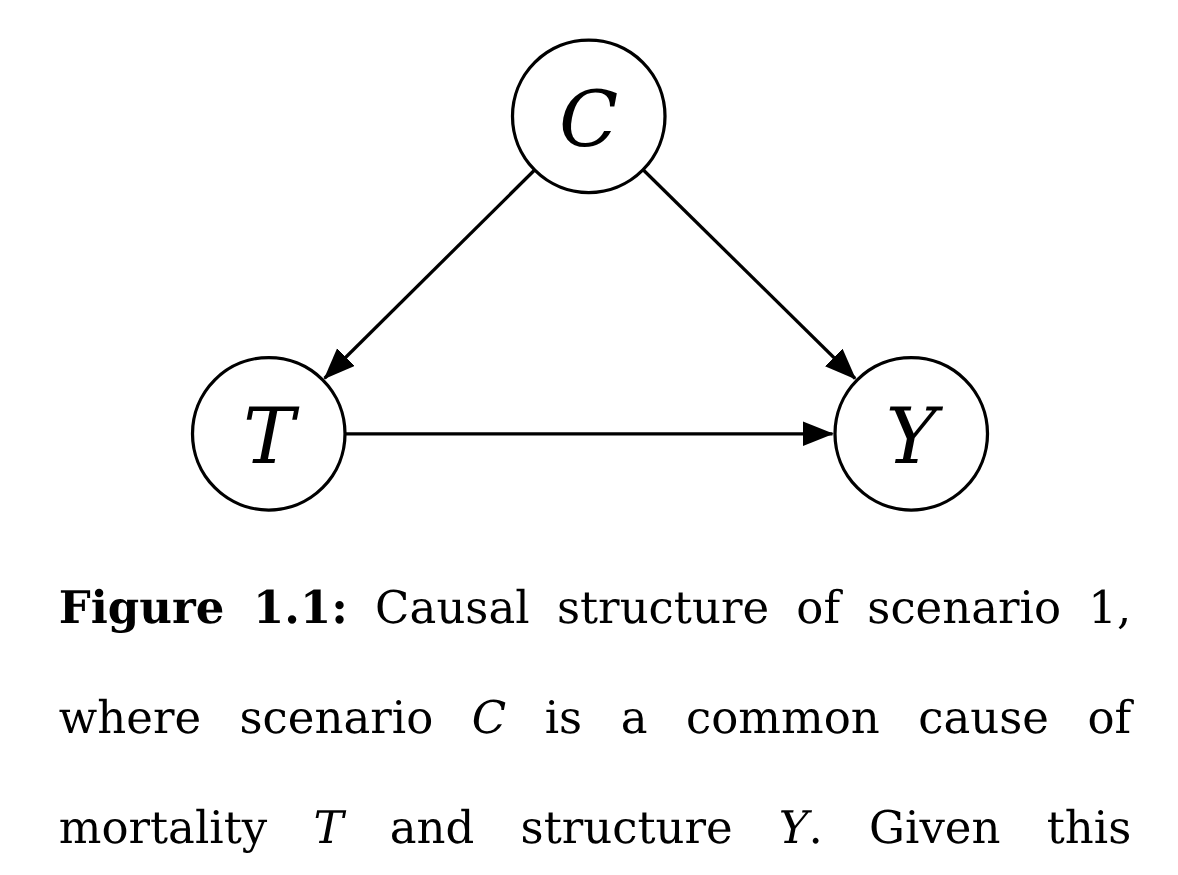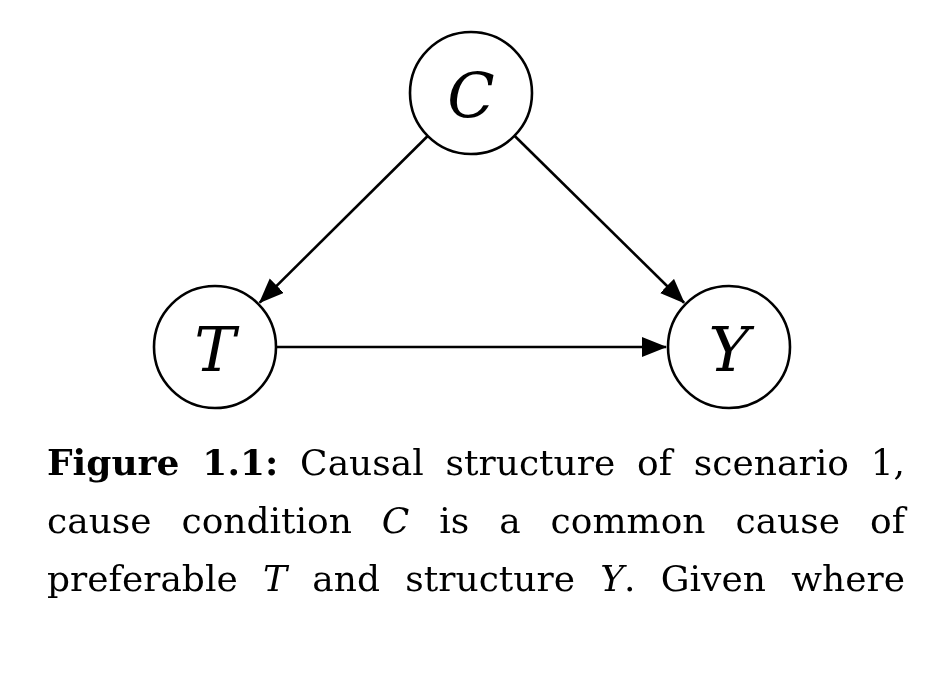--- a/index.html
+++ b/index.html
@@ -41,25 +41,26 @@
     text-anchor: middle;
     dominant-baseline: central;
   }
   .caption {
     position: absolute;
     left: 47px; top: 433px;
     width: 858px;
   }
   .caption-line {
     font-size: 36px;
-    line-height: 58px;
+    line-height: 70px;
     white-space: nowrap;
     text-align: justify;
     text-align-last: justify;
     color: var(--text);
+    margin-top: 18px;
   }
   .seg-bold   { font-weight: bold; }
   .seg-italic { font-style: italic; }
   .seg-normal { font-weight: normal; font-style: normal; }
 </style>
 </head>
 <body>
 
 <div class="figure-wrap">
 
@@ -79,17 +80,17 @@
         <text x="471" y="95" class="node-label">C</text>
         <circle cx="215" cy="347" r="61" class="node-circle"></circle>
         <text x="215" y="349" class="node-label">T</text>
         <circle cx="729" cy="347" r="61" class="node-circle"></circle>
         <text x="729" y="349" class="node-label">Y</text>
       </g>
   </svg>
 
   <div class="caption">
       <div class="caption-line"><span class="seg-bold">Figure 1.1:</span><span class="seg-normal"> Causal structure of scenario 1,</span></div>
-      <div class="caption-line"><span class="seg-normal">cause condition </span><span class="seg-italic">C</span><span class="seg-normal"> is a common cause of</span></div>
-      <div class="caption-line"><span class="seg-normal">preferable </span><span class="seg-italic">T</span><span class="seg-normal"> and structure </span><span class="seg-italic">Y</span><span class="seg-normal">. Given where</span></div>
+      <div class="caption-line"><span class="seg-normal">where scenario </span><span class="seg-italic">C</span><span class="seg-normal"> is a common cause of</span></div>
+      <div class="caption-line"><span class="seg-normal">mortality </span><span class="seg-italic">T</span><span class="seg-normal"> and structure </span><span class="seg-italic">Y</span><span class="seg-normal">. Given this</span></div>
     </div>
 
 </div>
 
 </body></html>

